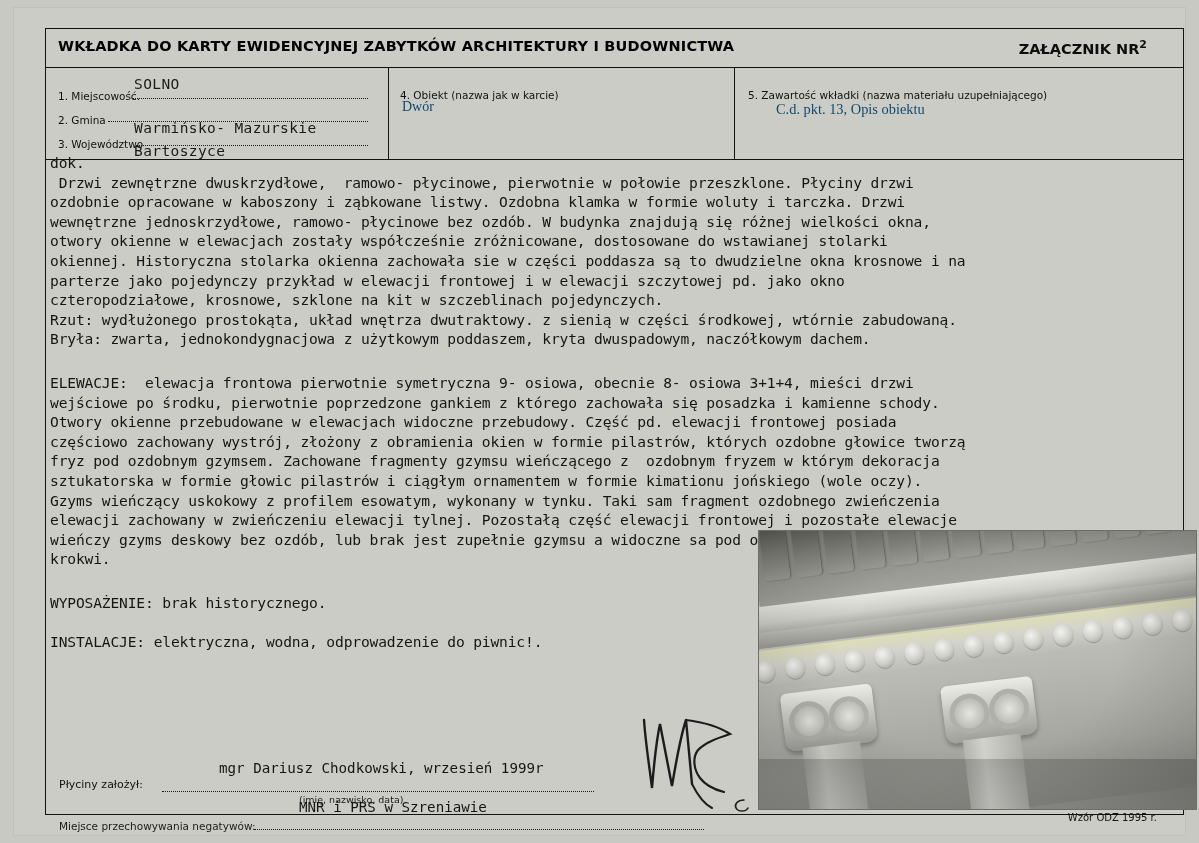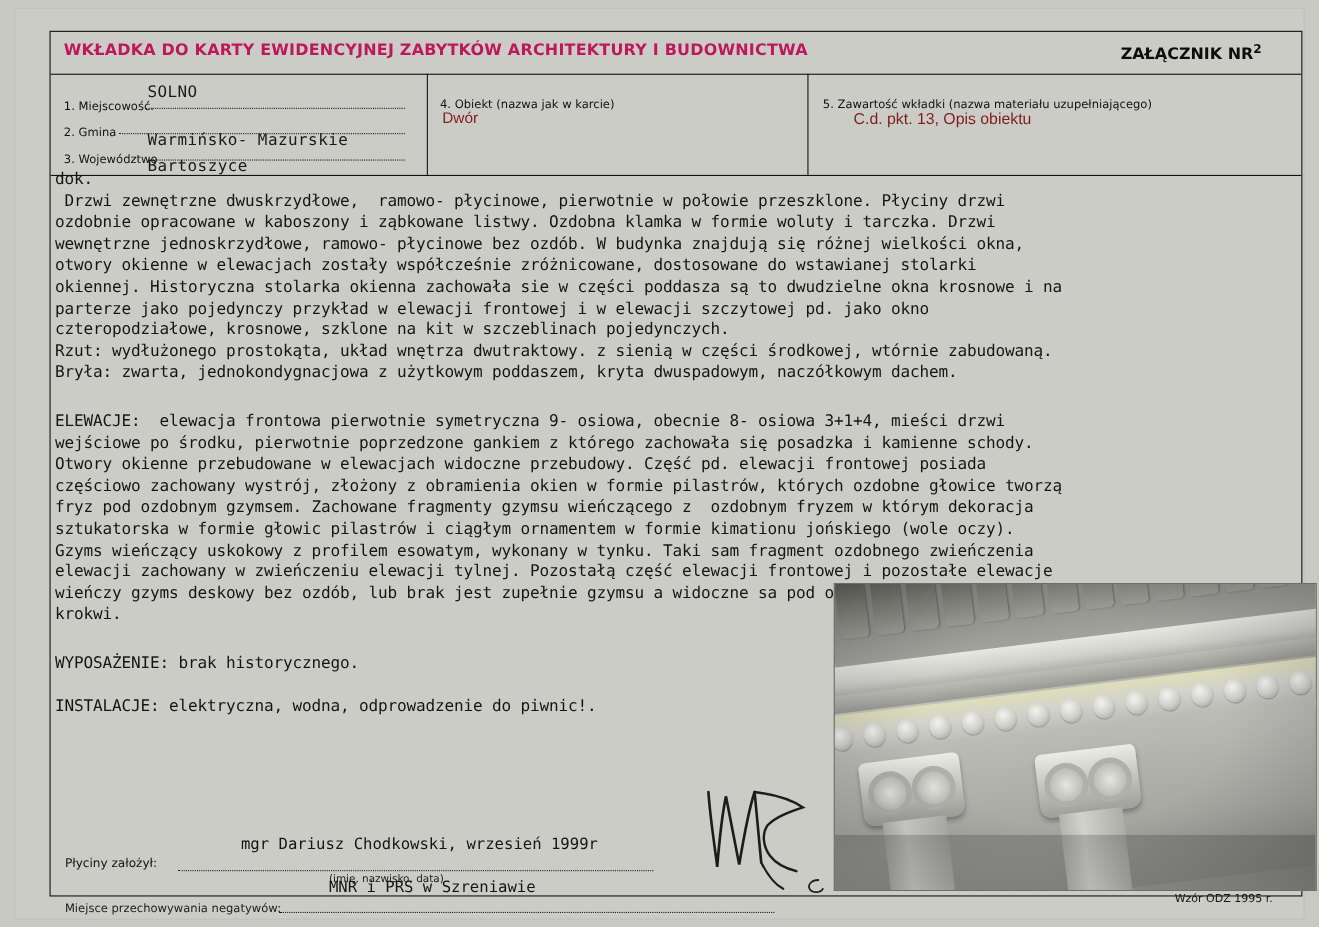--- a/index.html
+++ b/index.html
@@ -43,21 +43,21 @@
     height: 38px;
   }
   .doc-title {
     position: absolute;
     left: 12px;
     top: 9px;
     font-family: "DejaVu Sans", sans-serif;
     font-weight: bold;
     font-size: 14.5px;
     letter-spacing: 0.2px;
-    color: #be185d;
+    color: #000000;
     white-space: nowrap;
   }
   .annex {
     position: absolute;
     right: 36px;
     top: 9px;
     font-family: "DejaVu Sans", sans-serif;
     font-weight: bold;
     font-size: 14.5px;
     color: #0d0d0d;
@@ -96,23 +96,23 @@
     margin-top: 14px;
   }
   .hand {
     font-family: "DejaVu Sans Mono", monospace;
     font-size: 14.5px;
     color: #1a1a1a;
     letter-spacing: 0.4px;
     white-space: nowrap;
   }
   .typed {
-    font-family: Liberation Sans, sans-serif;
+    font-family: Liberation Serif, serif;
     font-size: 14px;
-    color: #7f1d1d;
+    color: #0c4a6e;
     white-space: nowrap;
   }
   
   .body {
     position: absolute;
     left: 33px;
     top: 142px;
     width: 1095px;
     font-family: "DejaVu Sans Mono", monospace;
     font-size: 14.6px;

